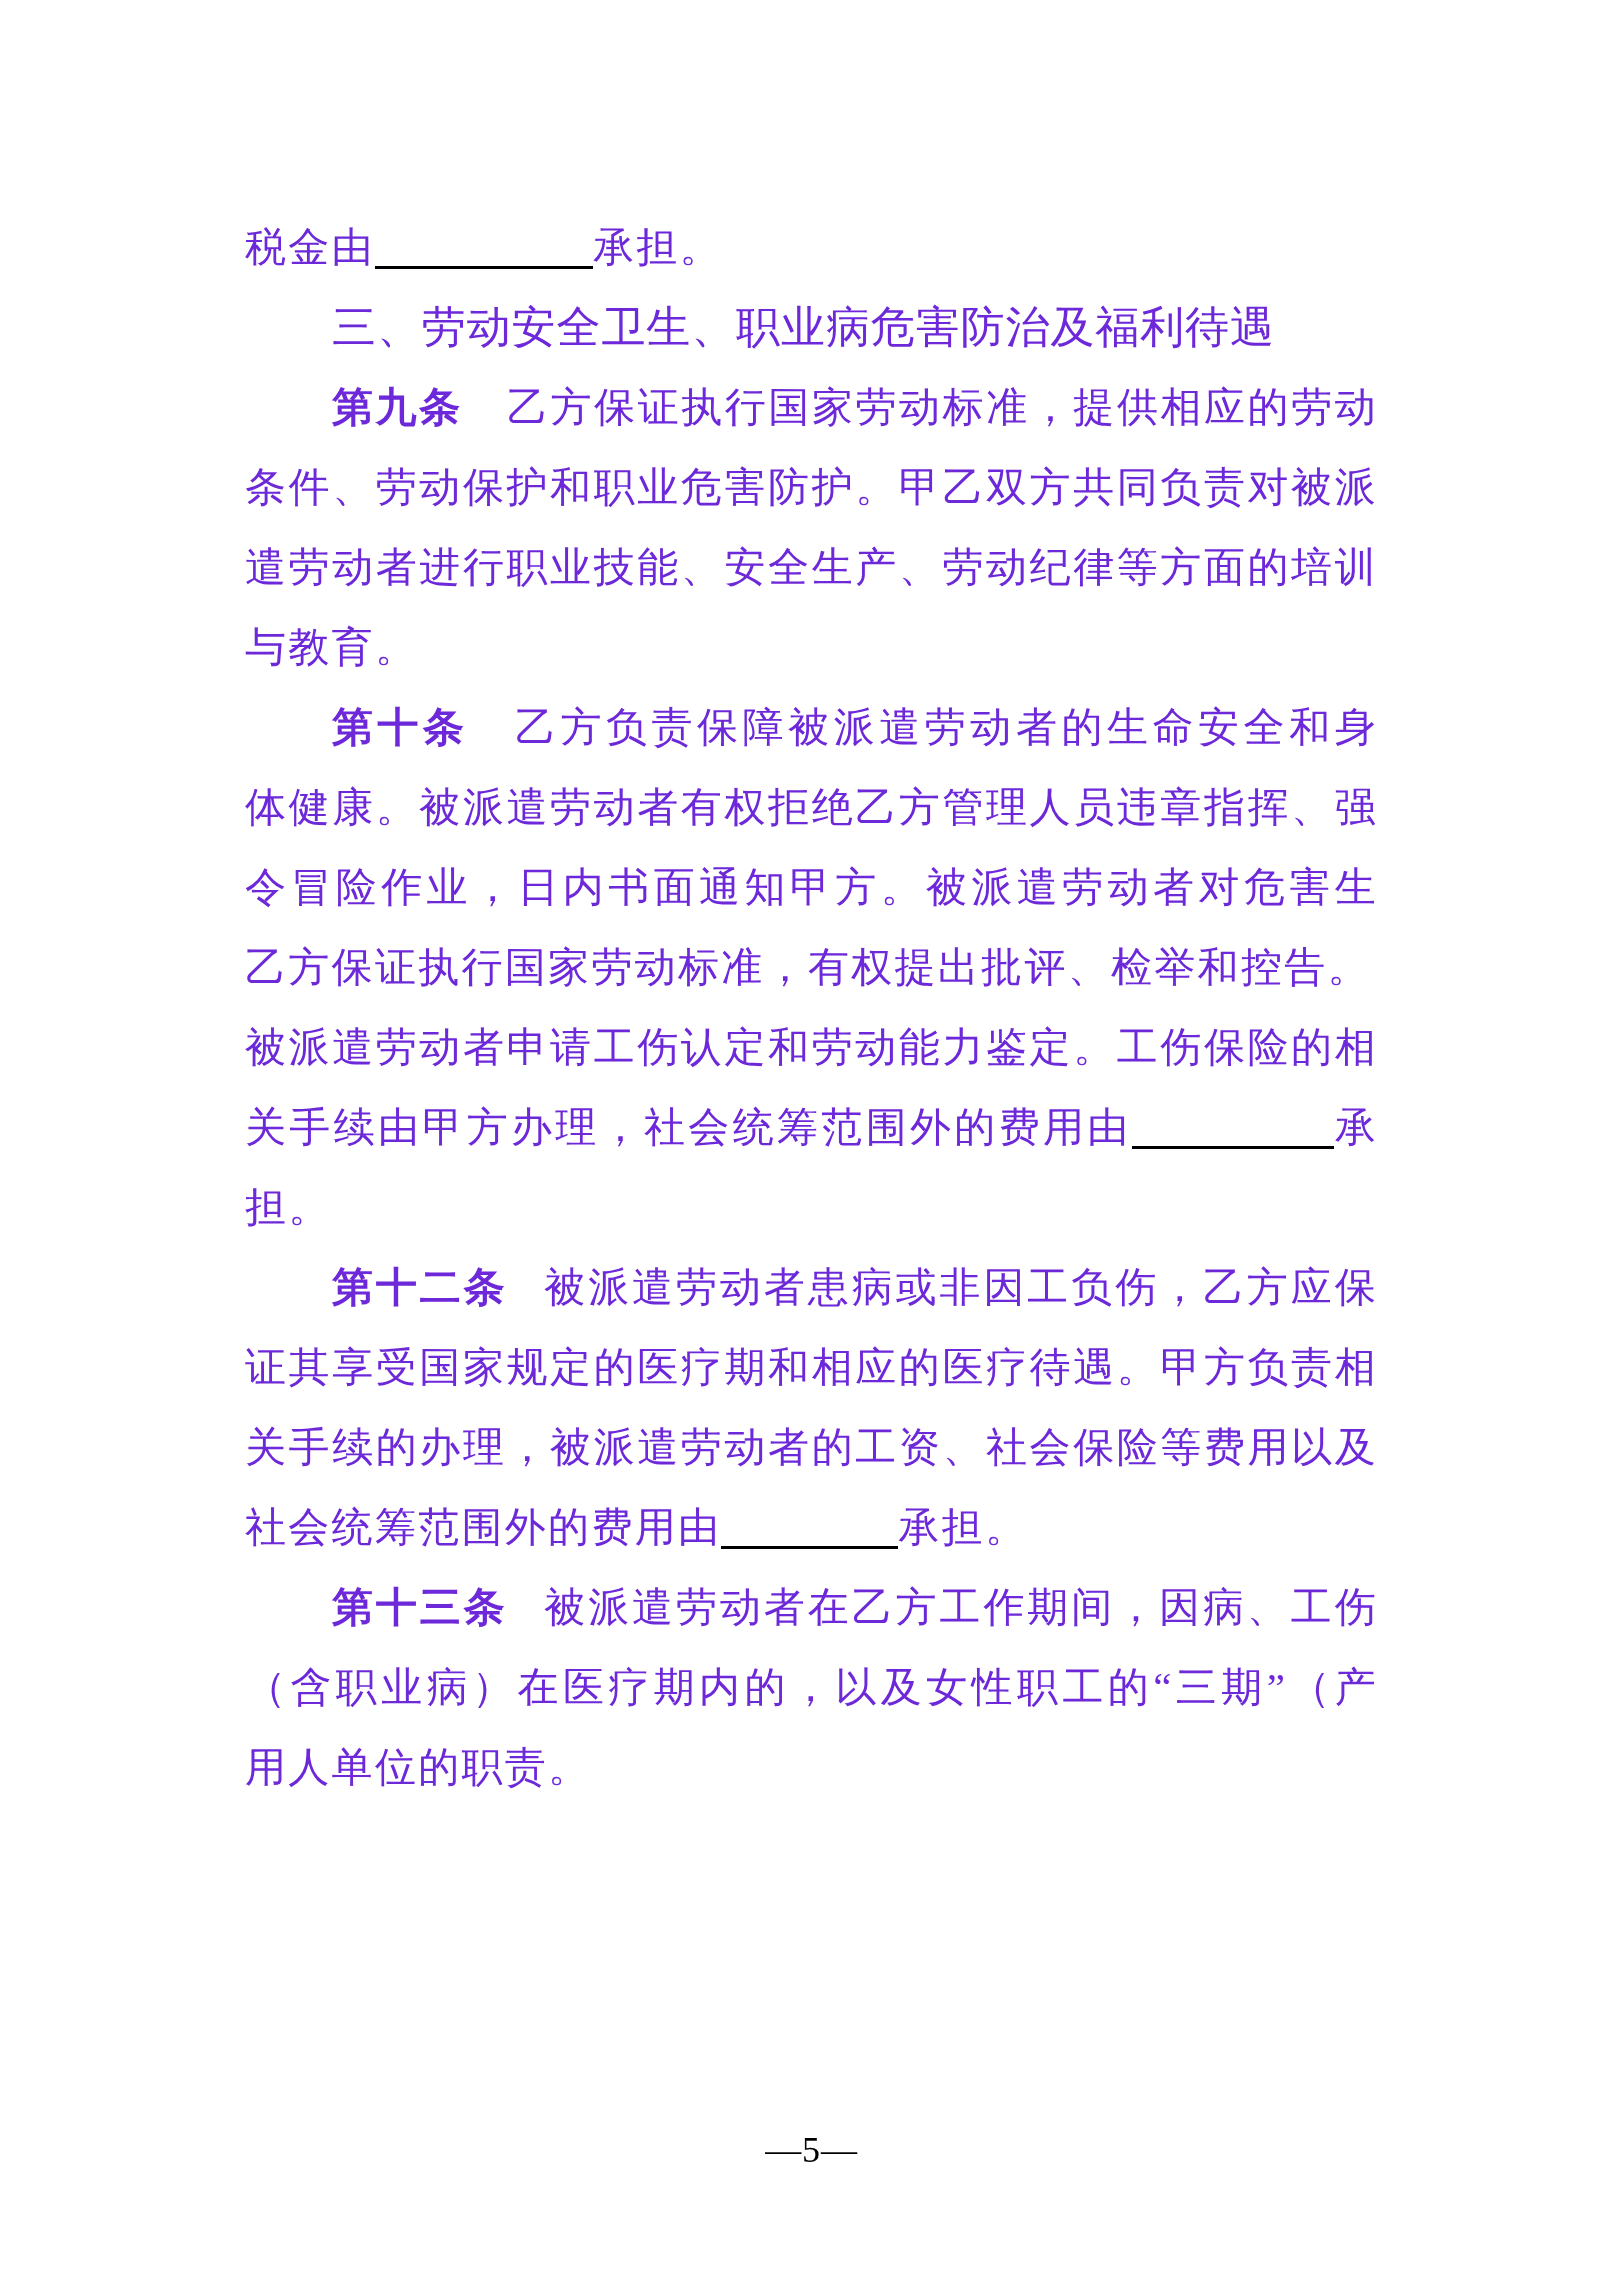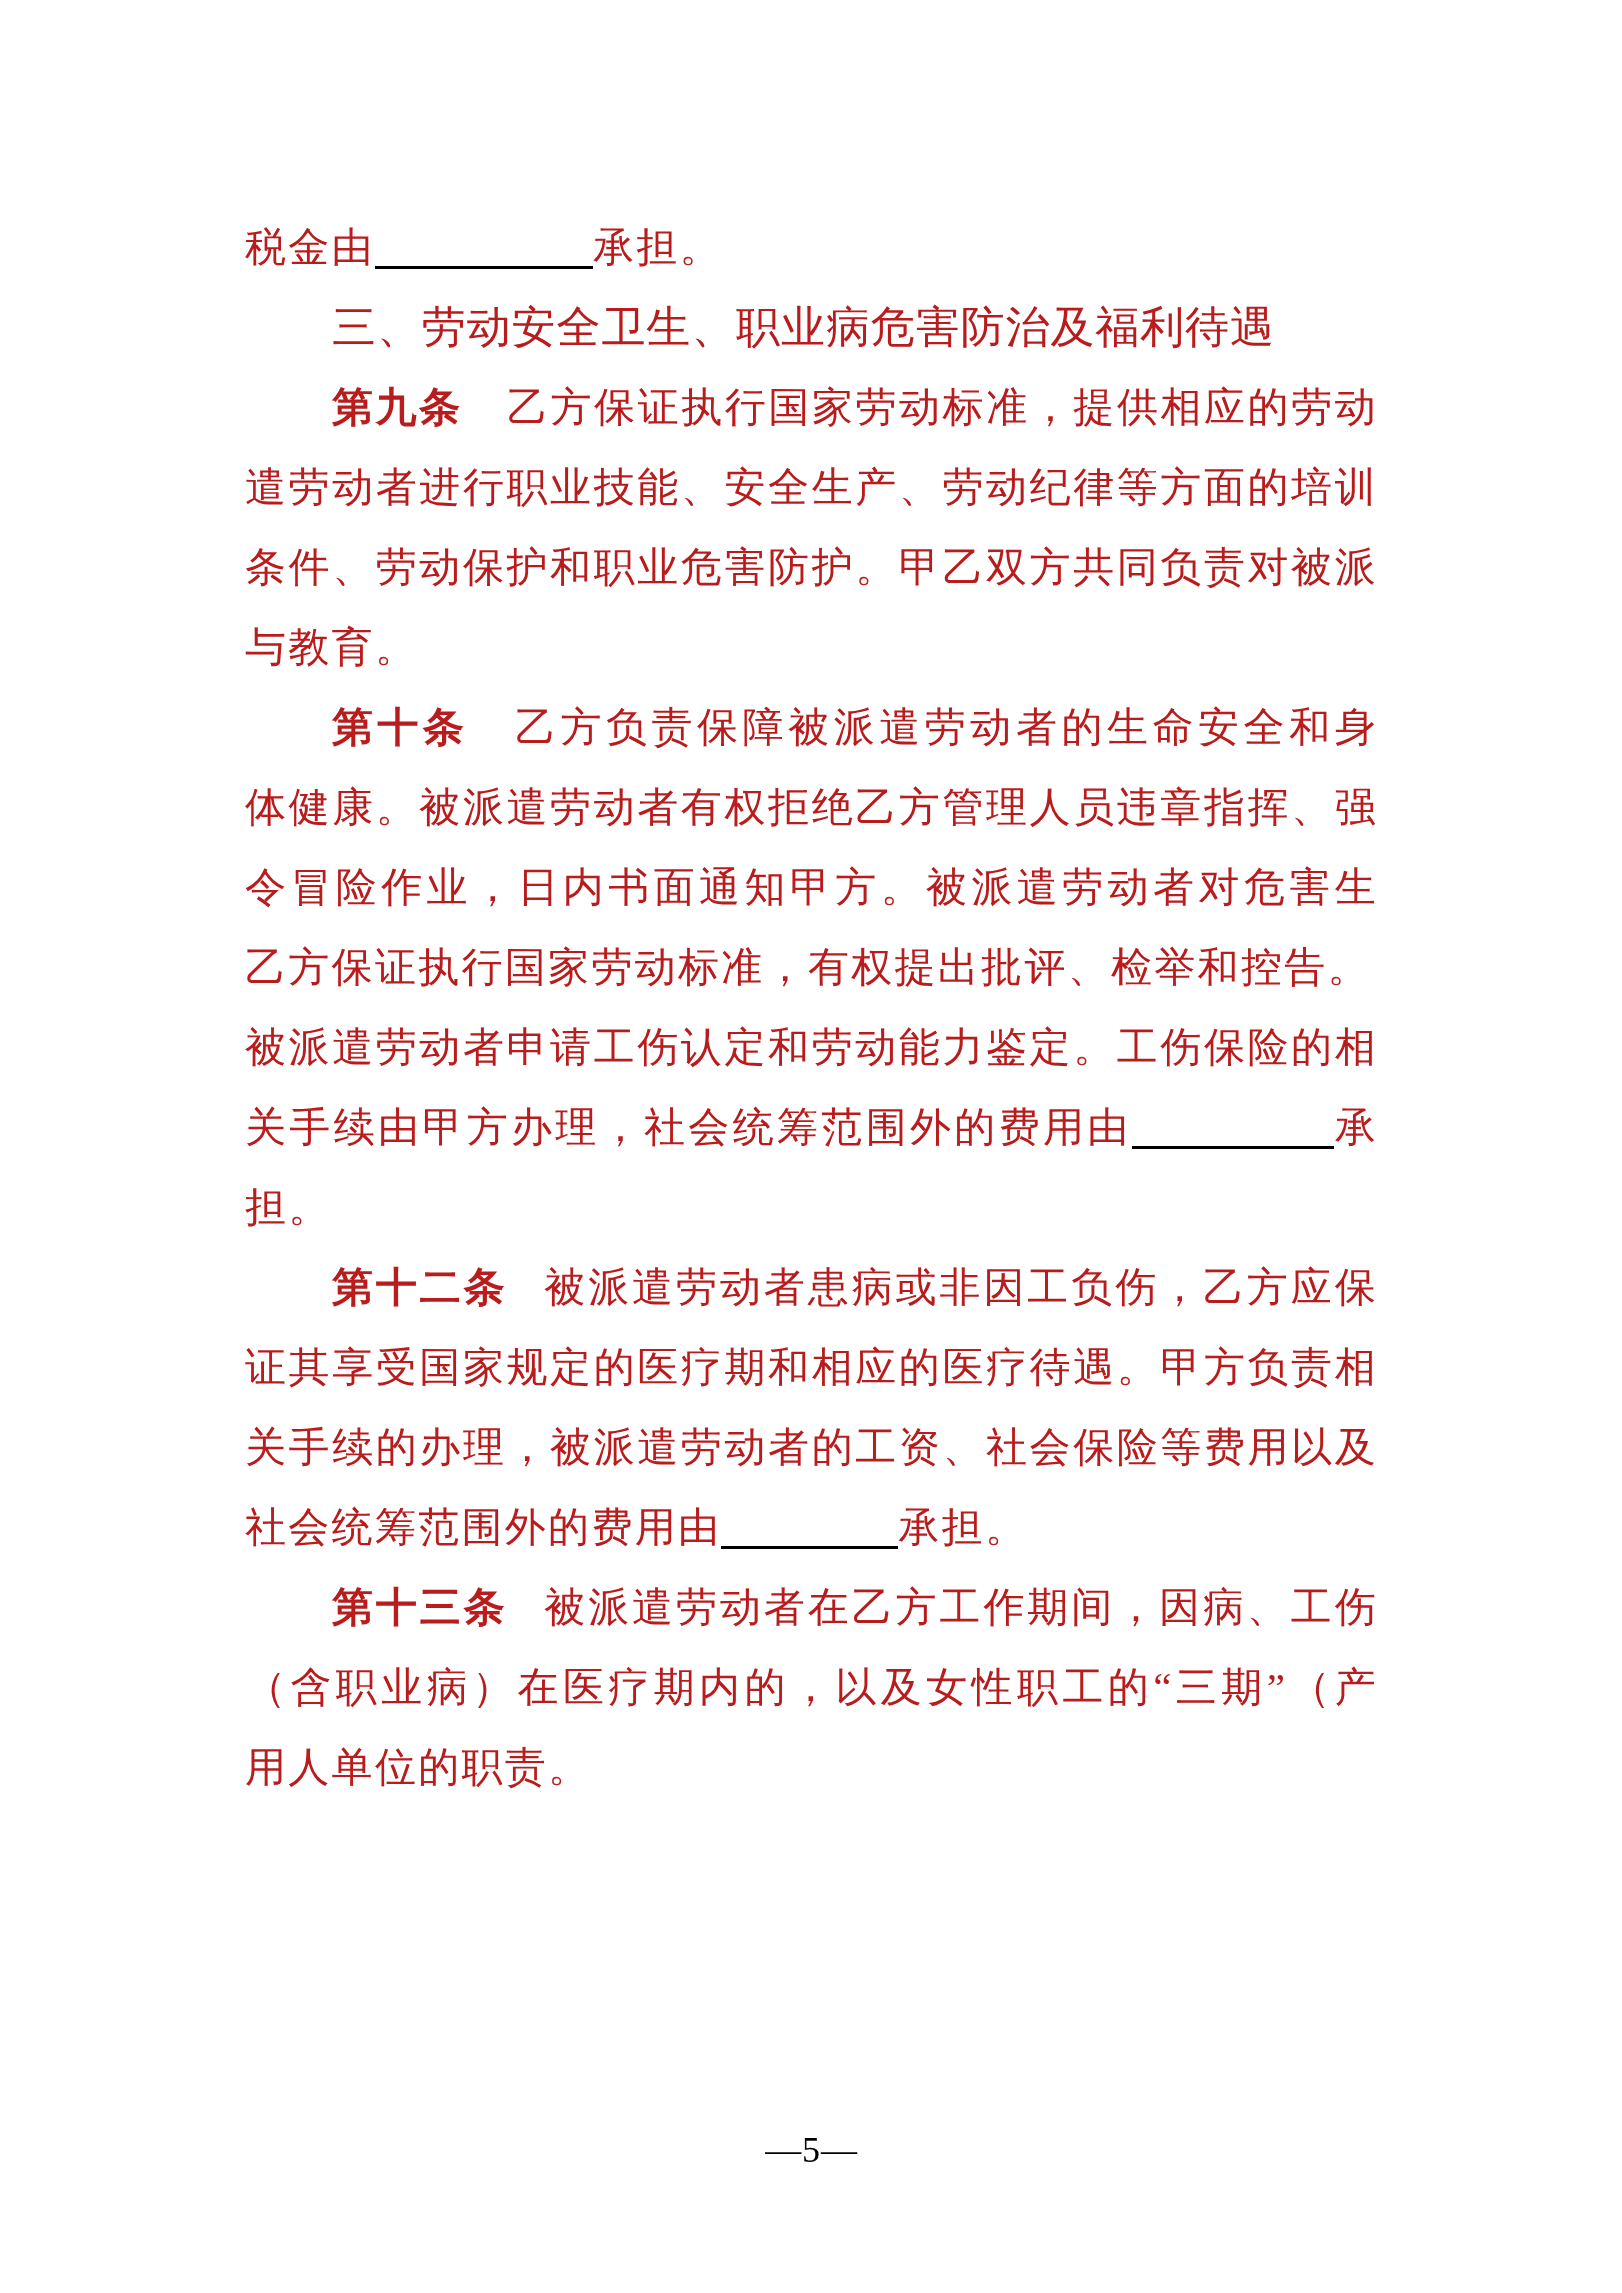--- a/index.html
+++ b/index.html
@@ -22,21 +22,21 @@
     top: 207px;
     width: 1133px;
   }
   .line {
     height: 80px;
     line-height: 80px;
     font-size: 41px;
     letter-spacing: 2.3px;
     text-align: justify;
     white-space: nowrap;
-    color: #b91c1c;
+    color: #6d28d9;
   }
   .line.justify {
     text-align-last: justify;
     white-space: normal;
   }
   .line.indent {
     padding-left: 87px;
   }
   .line.heading {
     font-family: "Liberation Sans", sans-serif;
@@ -74,22 +74,22 @@
   }
 </style>
 </head>
 <body>
 
 <div class="page">
   <div class="content">
       <div class="line"><span>税金由</span><span class="blank" style="width: 218px;"></span><span>承担。</span></div>
       <div class="line heading indent"><span>三、劳动安全卫生、职业病危害防治及福利待遇</span></div>
       <div class="line indent justify"><span class="seg-bold">第九条</span><span class="gap" style="width: 44px;"></span><span>乙方保证执行国家劳动标准，提供相应的劳动</span></div>
+      <div class="line justify"><span>条件、劳动保护和职业危害防护。甲乙双方共同负责对被派</span></div>
       <div class="line justify"><span>遣劳动者进行职业技能、安全生产、劳动纪律等方面的培训</span></div>
-      <div class="line justify"><span>条件、劳动保护和职业危害防护。甲乙双方共同负责对被派</span></div>
       <div class="line"><span>与教育。</span></div>
       <div class="line indent justify"><span class="seg-bold">第十条</span><span class="gap" style="width: 44px;"></span><span>乙方负责保障被派遣劳动者的生命安全和身</span></div>
       <div class="line justify"><span>体健康。被派遣劳动者有权拒绝乙方管理人员违章指挥、强</span></div>
       <div class="line justify"><span>令冒险作业，日内书面通知甲方。被派遣劳动者对危害生</span></div>
       <div class="line"><span>乙方保证执行国家劳动标准，有权提出批评、检举和控告。</span></div>
       <div class="line justify"><span>被派遣劳动者申请工伤认定和劳动能力鉴定。工伤保险的相</span></div>
       <div class="line justify"><span>关手续由甲方办理，社会统筹范围外的费用由</span><span class="blank" style="width: 202px;"></span><span>承</span></div>
       <div class="line"><span>担。</span></div>
       <div class="line indent justify"><span class="seg-bold">第十二条</span><span class="gap" style="width: 36px;"></span><span>被派遣劳动者患病或非因工负伤，乙方应保</span></div>
       <div class="line justify"><span>证其享受国家规定的医疗期和相应的医疗待遇。甲方负责相</span></div>

